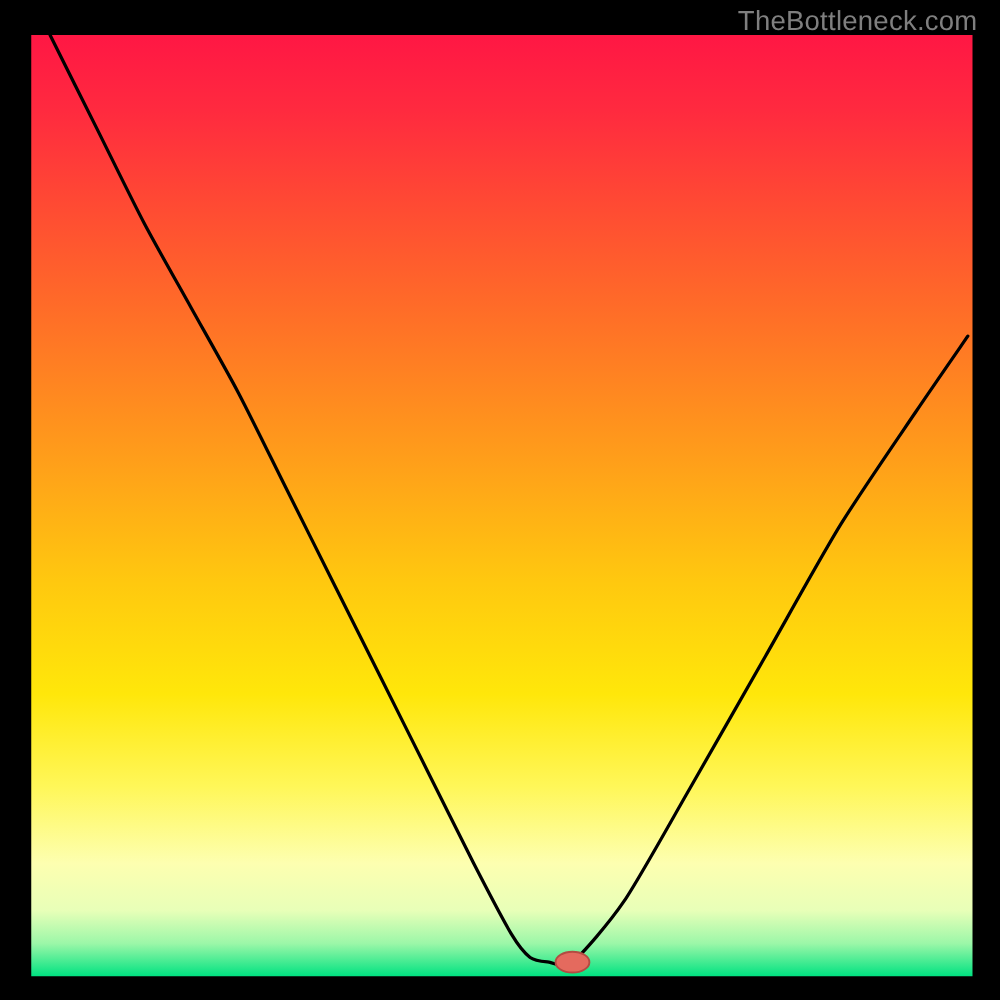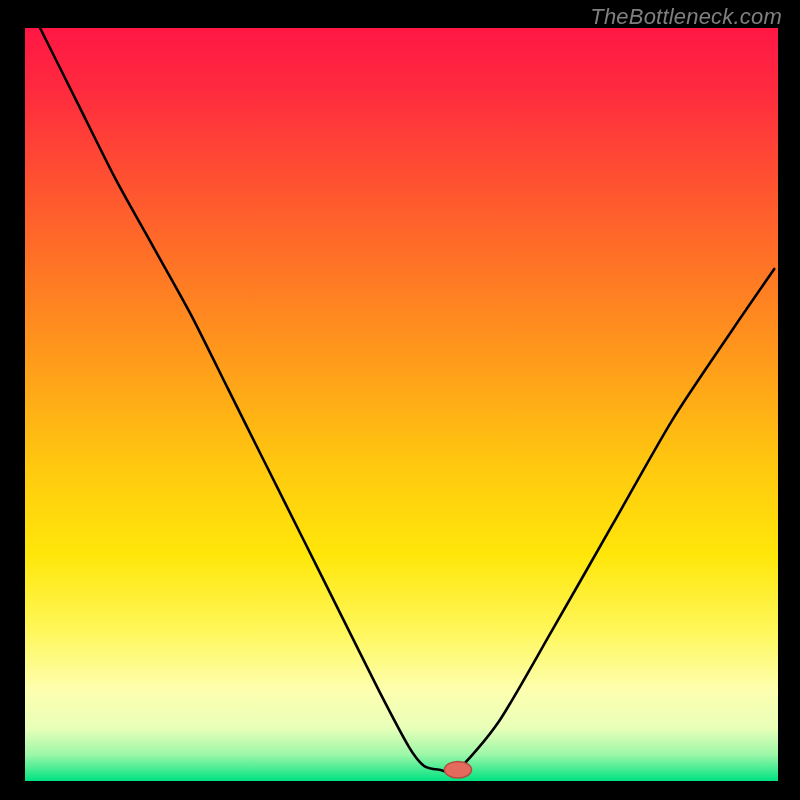--- a/index.html
+++ b/index.html
@@ -19,21 +19,20 @@
   }
   .watermark {
     position: absolute;
     top: 4px;
     right: 18px;
     color: #7f7f7f;
     font-size: 22px;
     font-weight: 500;
     letter-spacing: 0.2px;
     z-index: 10;
-    font-style: italic;
   }
   svg {
     display: block;
   }
 </style>
 </head>
 <body>
 
 <div class="frame">
   <div class="watermark">TheBottleneck.com</div>

